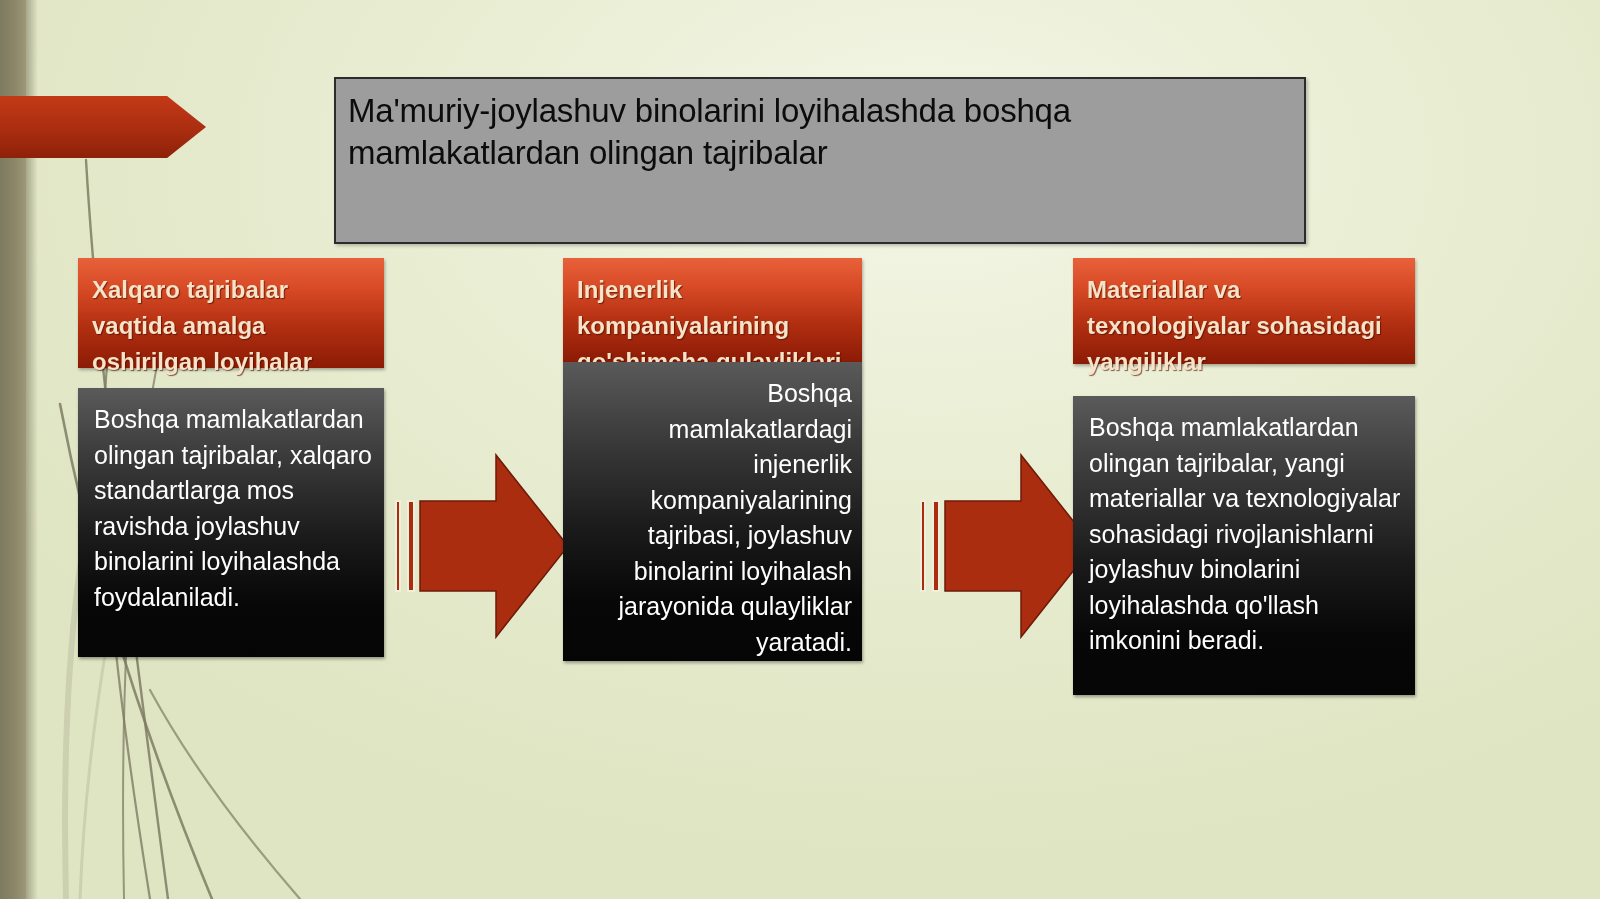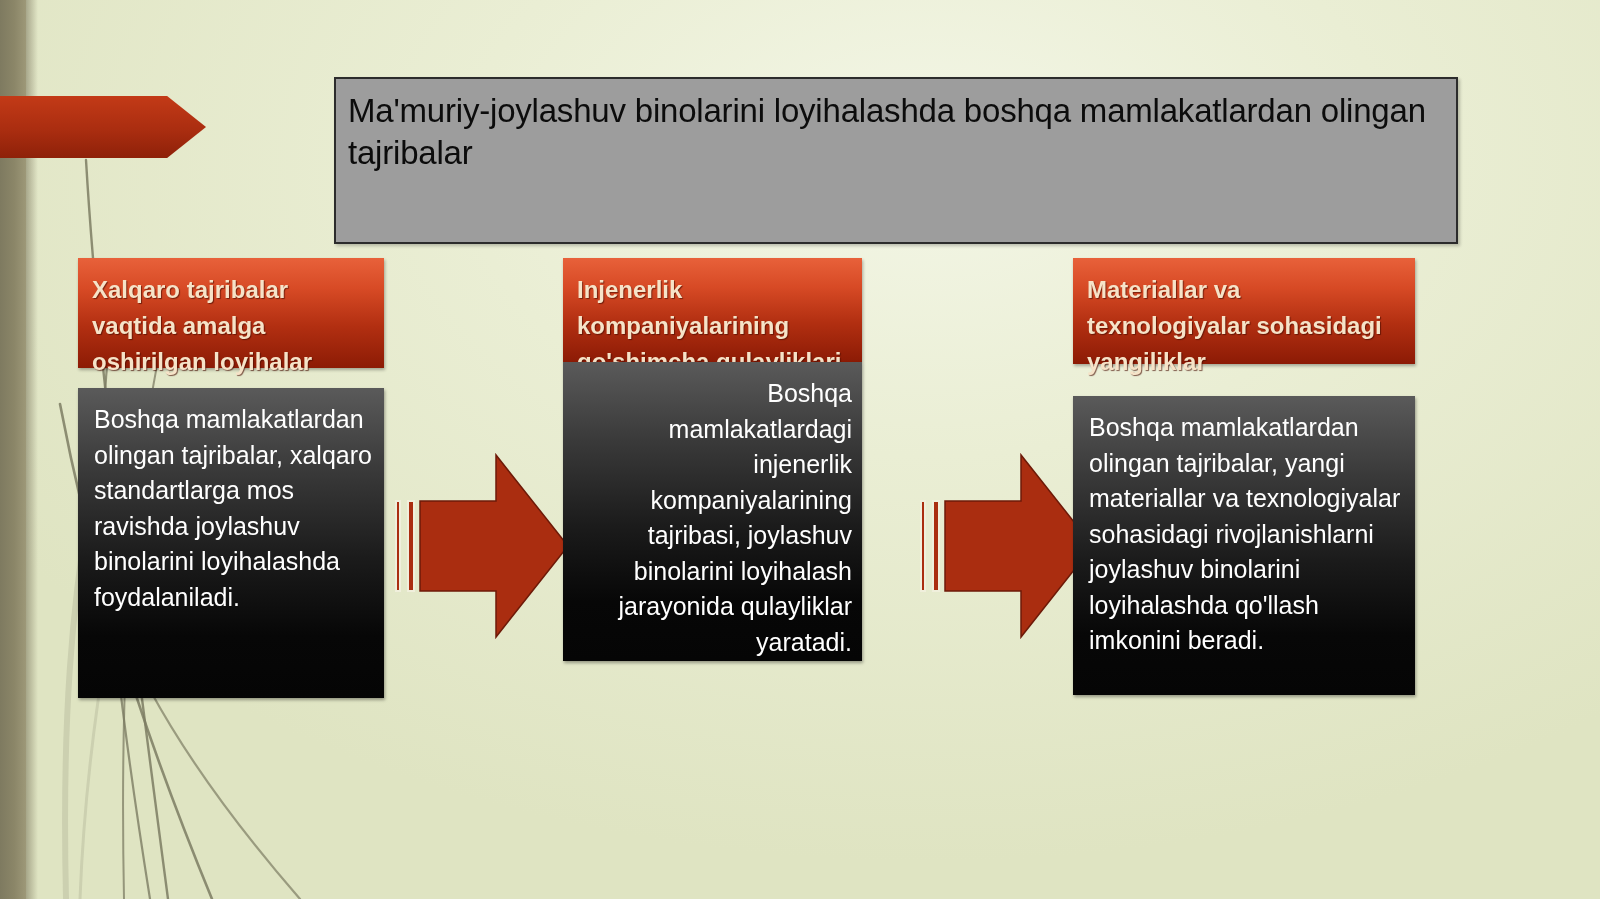--- a/index.html
+++ b/index.html
@@ -58,21 +58,21 @@
     background: linear-gradient(180deg, #c33a17 0%, #aa2d10 55%, #8e2109 100%);
     clip-path: polygon(0 0, 82% 0, 100% 50%, 82% 100%, 0 100%);
     filter: drop-shadow(1px 2px 2px rgba(0,0,0,0.28));
   }
 
   
   .title-box {
     position: absolute;
     left: 334px;
     top: 77px;
-    width: 1124px;
+    width: 972px;
     height: 167px;
     background: #9d9d9d;
     border: 2px solid #2c2c2c;
     box-sizing: border-box;
     box-shadow: 2px 2px 3px rgba(0,0,0,0.22);
   }
   .title-text {
     position: absolute;
     left: 12px;
     top: 11px;
@@ -111,21 +111,21 @@
     text-shadow: 1px 1px 1px rgba(70,12,0,0.65);
   }
 
   .body-box {
     position: relative;
     box-sizing: border-box;
     background: linear-gradient(180deg, #5a5a5a 0%, #3a3a3a 26%, #1b1b1b 55%, #070707 80%, #050505 100%);
     box-shadow: 1px 2px 3px rgba(0,0,0,0.35);
     padding: 14px 10px 10px 16px;
   }
-  .col-1 .body-box { margin-top: 20px; height: 310px; }
+  .col-1 .body-box { margin-top: 20px; height: 269px; }
   .col-2 .body-box { height: 299px; text-align: right; }
   .col-3 .body-box { margin-top: 32px; height: 299px; }
 
   .body-text {
     font-size: 25px;
     line-height: 1.42;
     color: #ffffff;
   }
 
   

